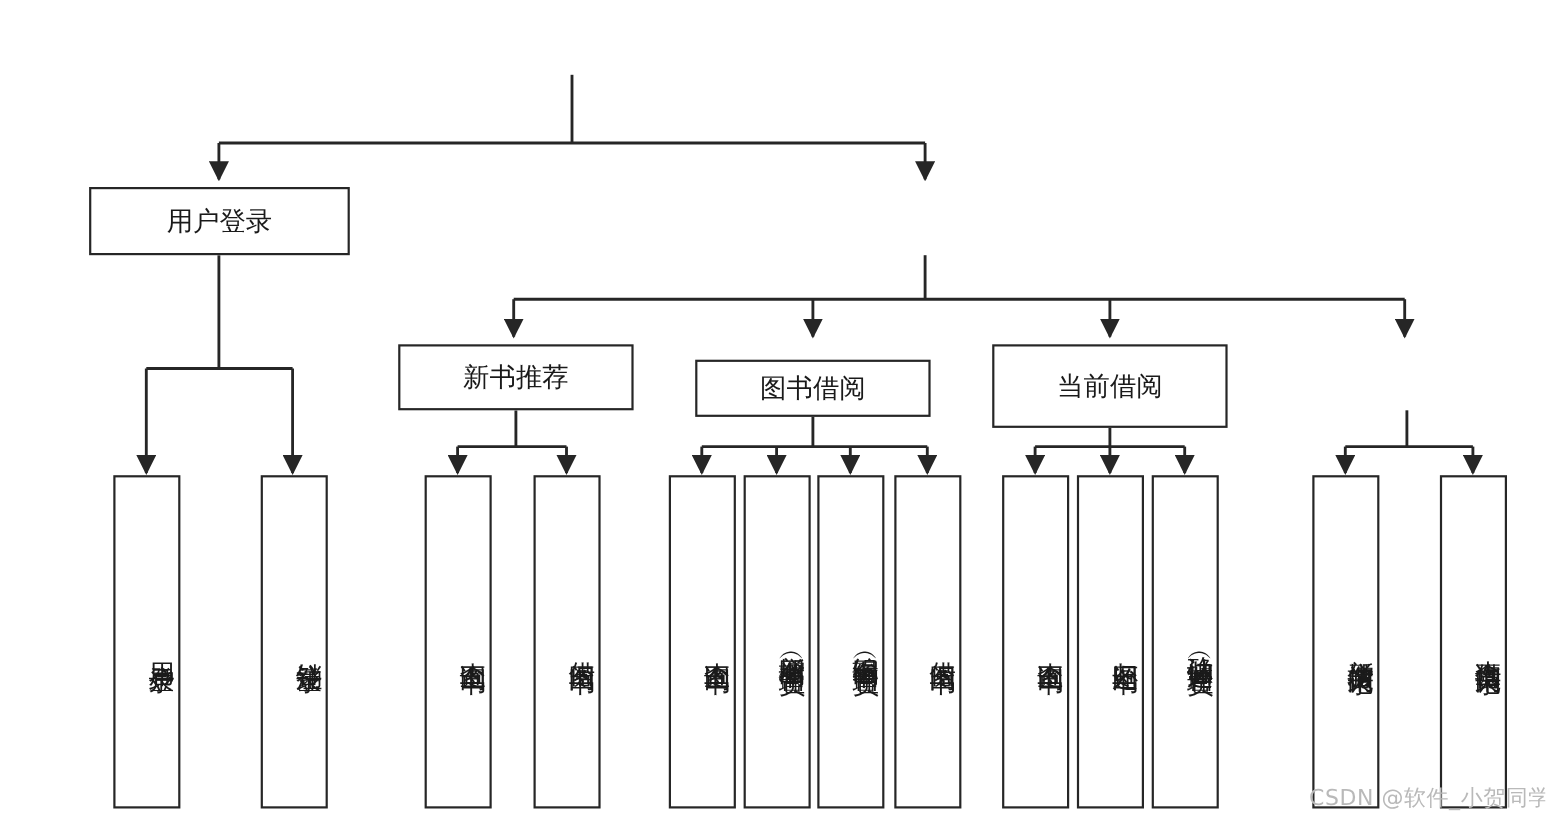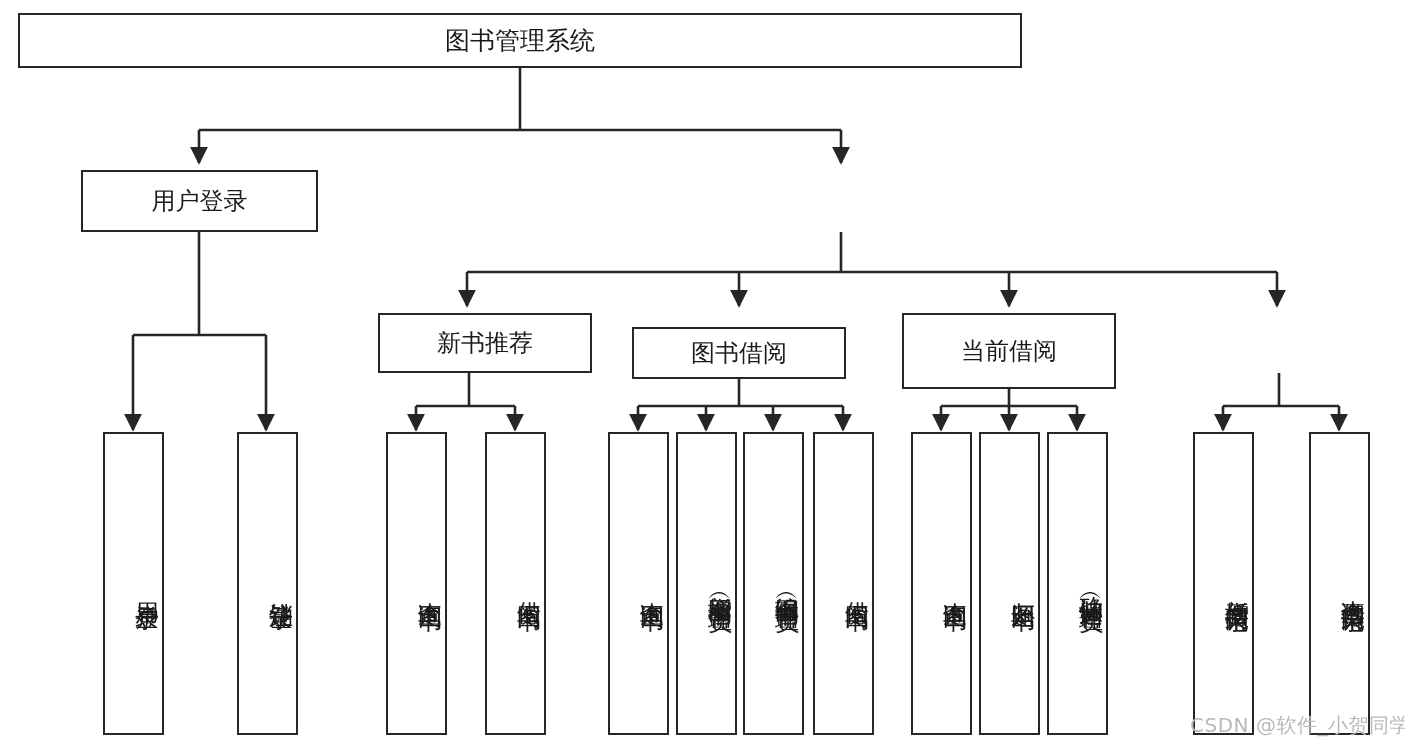--- a/index.html
+++ b/index.html
@@ -118,29 +118,26 @@
       <path d="M 1009 406 L 1009 430" marker-end="url(#arrow)"></path>
       <path d="M 1077 406 L 1077 430" marker-end="url(#arrow)"></path>
 
       <path d="M 1279 373 L 1279 406"></path>
       <path d="M 1223 406 L 1339 406"></path>
       <path d="M 1223 406 L 1223 430" marker-end="url(#arrow)"></path>
       <path d="M 1339 406 L 1339 430" marker-end="url(#arrow)"></path>
     </g>
   </svg>
 
-  <div class="node node-root" style="left:18px; top:13px; width:1004px; height:55px;">
-    <span class="node-label">图书管理系统</span>
-  </div>
 
   <div class="node node-branch" style="left:81px; top:170px; width:237px; height:62px;">
     <span class="node-label">用户登录</span>
   </div>
 
-  <div class="node node-branch" style="left:378px; top:313px; width:214px; height:60px;">
+  <div class="node node-branch" style="left:362px; top:313px; width:214px; height:60px;">
     <span class="node-label">新书推荐</span>
   </div>
   <div class="node node-branch" style="left:632px; top:327px; width:214px; height:52px;">
     <span class="node-label">图书借阅</span>
   </div>
   <div class="node node-branch" style="left:902px; top:313px; width:214px; height:76px;">
     <span class="node-label">当前借阅</span>
   </div>
 
   <div class="node node-leaf" style="left:103px; top:432px; width:61px; height:303px;">

